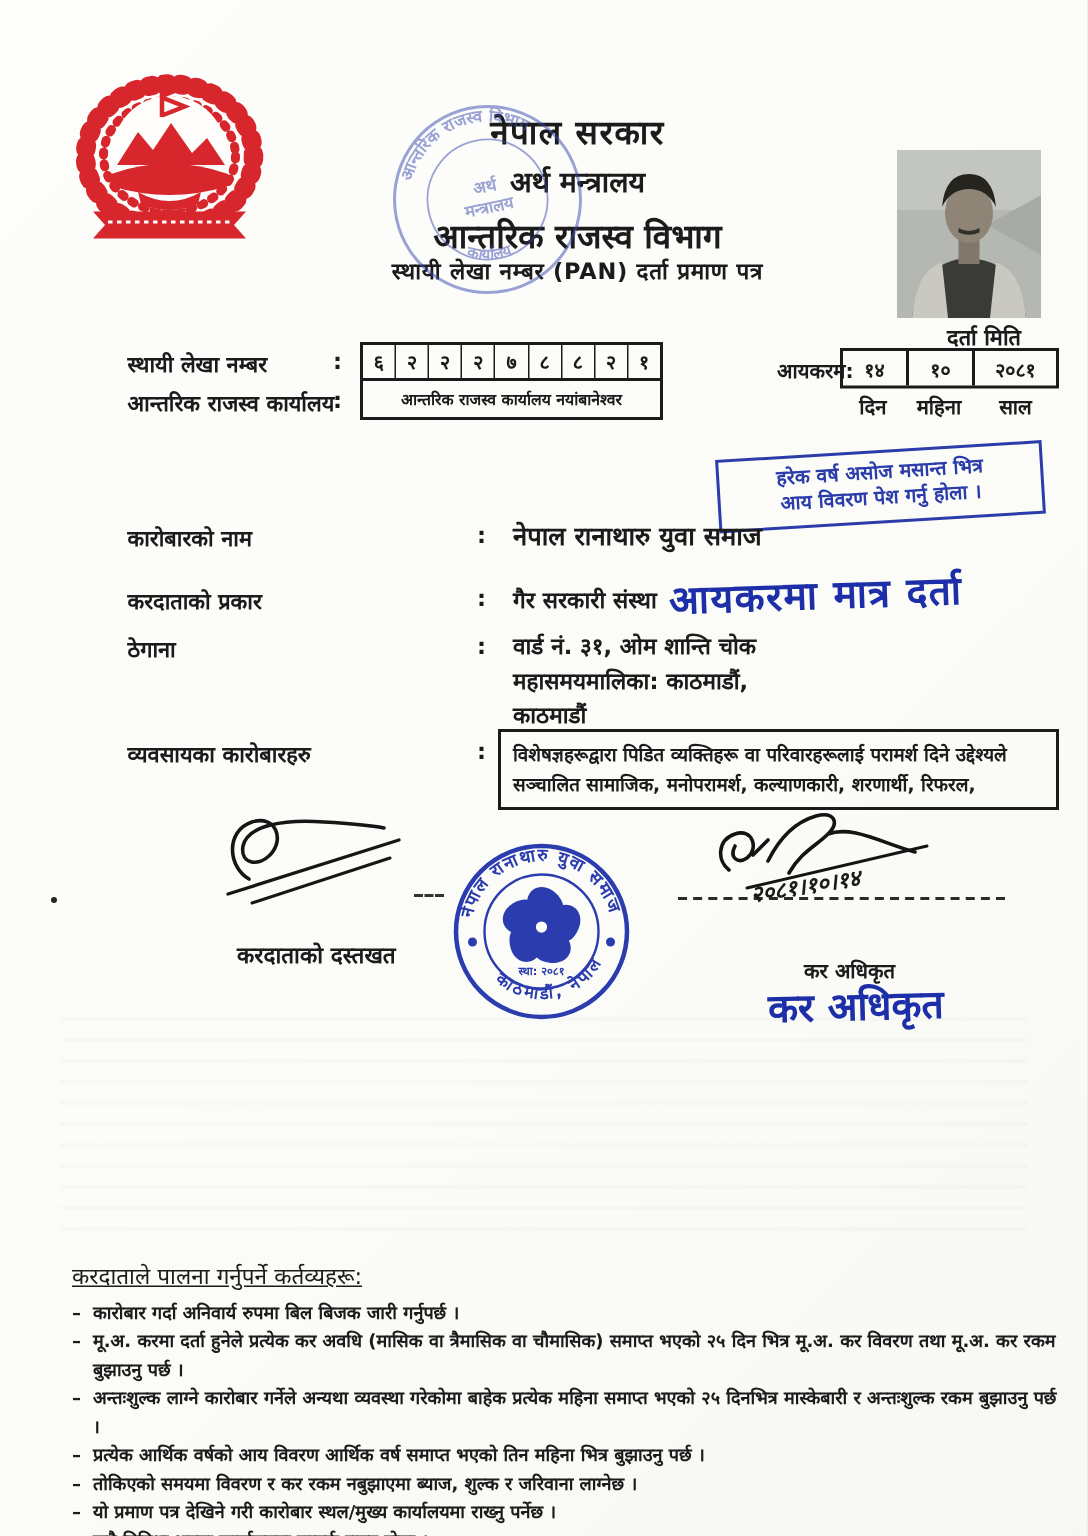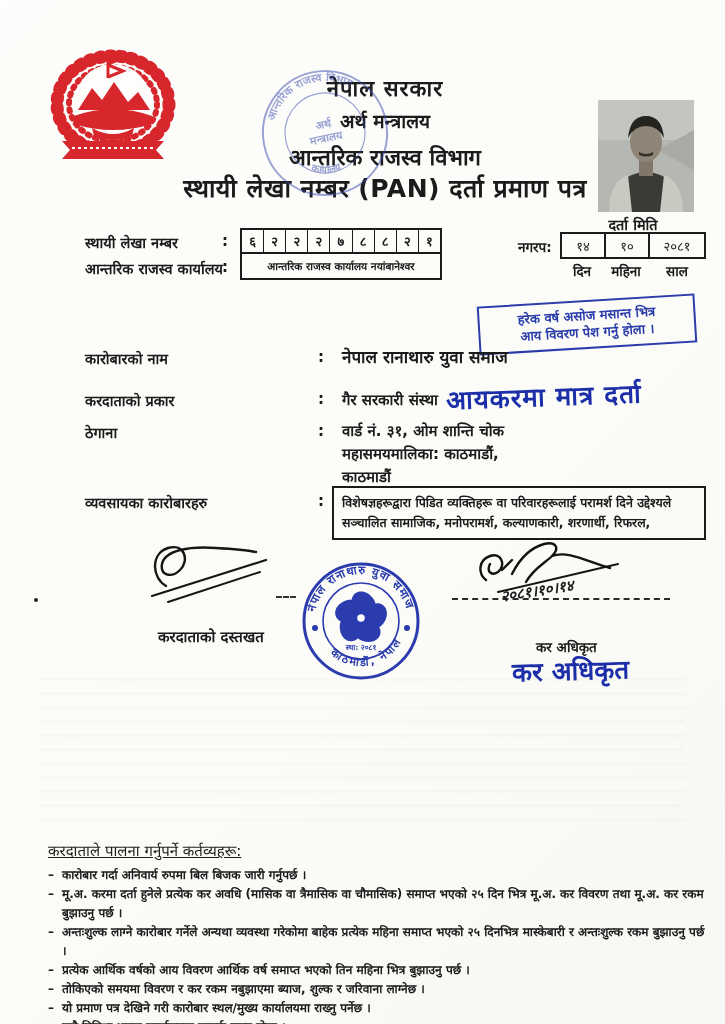--- a/index.html
+++ b/index.html
@@ -10,42 +10,42 @@
     background:linear-gradient(135deg,#fdfdfb 0%,#fbfbf8 60%,#f7f7f3 100%);
     overflow:hidden; color:#1b1b1b;
   }
   .abs { position:absolute; }
 
   
   .title-block { left:150px; top:72px; width:470px; text-align:center; }
   .title-1 { font-size:22px; font-weight:bold; letter-spacing:1px; }
   .title-2 { font-size:19px; font-weight:bold; margin-top:6px; }
   .title-3 { font-size:22px; font-weight:bold; margin-top:7px; }
-  .cert-title { left:105px; top:170px; width:560px; text-align:center; font-size:25px; font-weight:bold; letter-spacing:.5px; }
+  .cert-title { left:105px; top:170px; width:560px; text-align:center; font-size:15px; font-weight:bold; letter-spacing:.5px; }
 
   .photo-box { left:598px; top:100px; width:96px; height:112px; }
 
   
   .hdr-stamp { left:250px; top:58px; opacity:.5; transform:rotate(-12deg); }
 
   
   .f-label { font-size:14.5px; font-weight:bold; white-space:nowrap; }
   .f-colon { font-size:15px; font-weight:bold; }
   .f-value { font-size:15px; font-weight:bold; }
 
   .pan-grid { left:240px; top:228px; width:202px; border:2px solid #1b1b1b; display:flex; height:26px; }
   .pan-cell { flex:1; border-right:1.5px solid #1b1b1b; display:flex; align-items:center; justify-content:center; font-size:13px; font-weight:bold; }
   .pan-cell:last-child { border-right:none; }
   .office-box { left:240px; top:254px; width:202px; border:2px solid #1b1b1b; border-top:none; height:26px;
                 display:flex; align-items:center; justify-content:center; font-size:10.5px; font-weight:bold; white-space:nowrap; }
 
-  .date-title { left:578px; top:214px; width:110px; text-align:center; font-size:14.5px; font-weight:bold; }
+  .date-title { left:601px; top:214px; width:110px; text-align:center; font-size:14.5px; font-weight:bold; }
   .tax-label { left:518px; top:238px; font-size:13.5px; font-weight:bold; }
   .date-grid { left:560px; top:232px; width:146px; height:27px; border:2px solid #1b1b1b; display:flex; }
-  .date-cell { border-right:2px solid #1b1b1b; display:flex; align-items:center; justify-content:center; font-size:13px; font-weight:normal; }
+  .date-cell { border-right:2px solid #1b1b1b; display:flex; align-items:center; justify-content:center; font-size:13px; font-weight:bold; }
   .date-cell:last-child { border-right:none; }
   .date-units { left:560px; top:262px; width:146px; display:flex; font-size:13.5px; font-weight:bold; }
   .reminder-stamp { left:478px; top:300px; width:218px; padding:5px 6px 6px;
     border:2.5px solid #2b3cab; transform:rotate(-3.5deg); text-align:center; }
   .reminder-stamp div { font-size:13px; font-weight:bold; color:#2b3cab; line-height:17px; white-space:nowrap; }
   .income-only-stamp { left:446px; top:378px; font-size:26px; font-weight:bold; color:#1d2fa8;
     transform:rotate(-2deg); letter-spacing:1px; white-space:nowrap; }
 
   .addr-line { font-size:15px; font-weight:bold; line-height:23px; }
 
@@ -136,21 +136,21 @@
     <div class="pan-cell">८</div>
     <div class="pan-cell">२</div>
     <div class="pan-cell">१</div>
   </div>
 
   <div class="abs f-label" style="left:85px; top:258px;">आन्तरिक राजस्व कार्यालय</div>
   <div class="abs f-colon" style="left:222px; top:258px;">:</div>
   <div class="abs office-box">आन्तरिक राजस्व कार्यालय नयांबानेश्वर</div>
 
   <div class="abs date-title">दर्ता मिति</div>
-  <div class="abs tax-label">नगरप:</div>
+  <div class="abs tax-label">आयकरम:</div>
   <div class="abs date-grid">
     <div class="date-cell" style="width:44px;">१४</div>
     <div class="date-cell" style="width:44px;">१०</div>
     <div class="date-cell" style="flex:1;">२०८१</div>
   </div>
   <div class="abs date-units">
     <span style="width:44px; text-align:center;">दिन</span>
     <span style="width:44px; text-align:center;">महिना</span>
     <span style="flex:1; text-align:center;">साल</span>
   </div>

